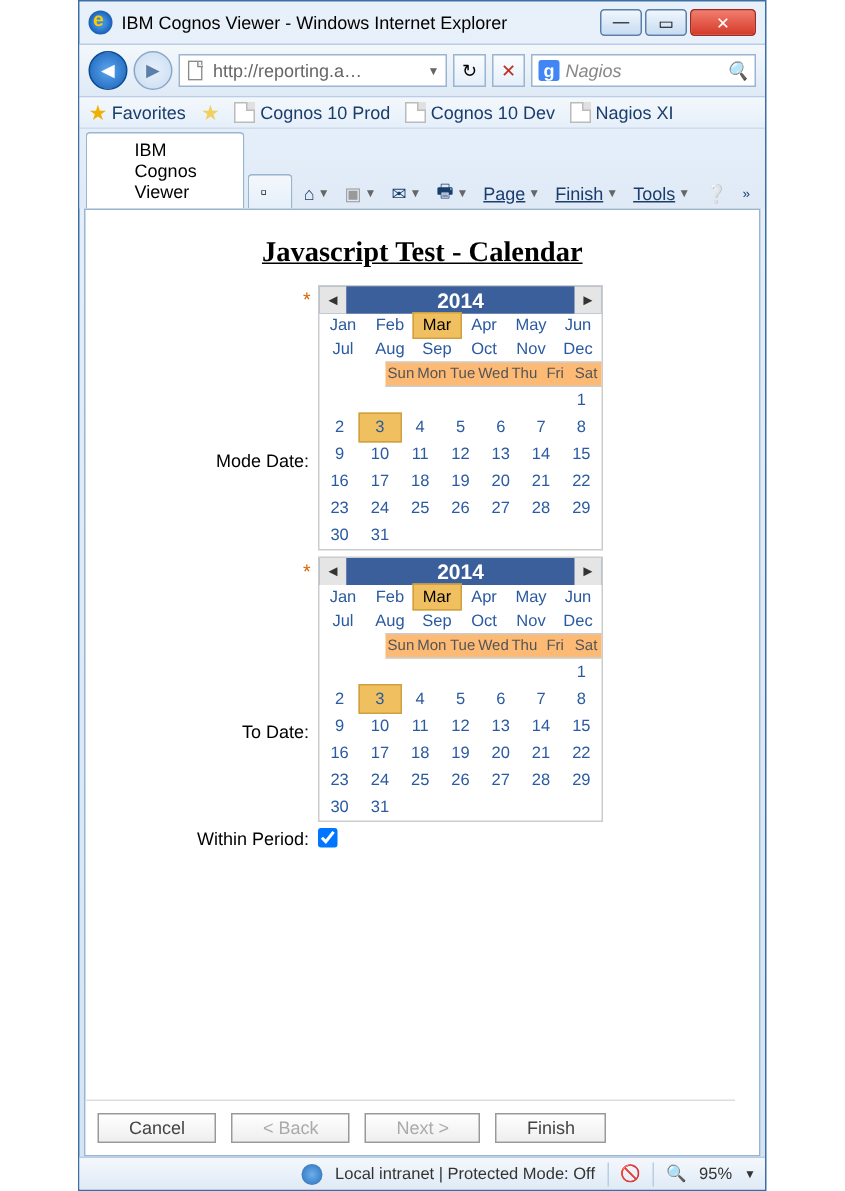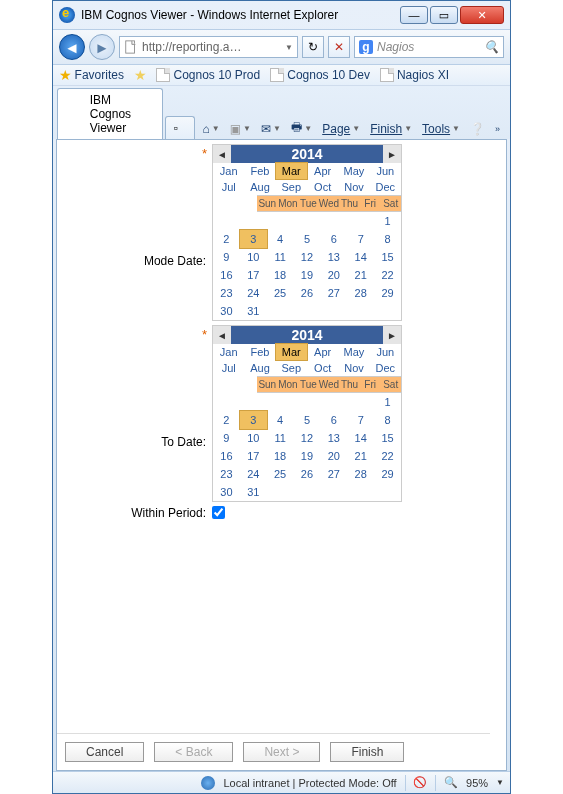--- a/index.html
+++ b/index.html
@@ -151,20 +151,21 @@
           <span class="dd">▼</span>
         </span>
       <span class="cmditem">
           <span style="color:#3a6ea5;">❔</span>
         </span>
       <span style="font-size:9px;">»</span>
     </div>
   </div>
 
   <div class="content">
+    <div class="ptitle">Javascript Test - Calendar</div>
 
     <div class="formrow">
       <div class="formlabel">Mode Date:</div>
       <div style="position:relative;">
         <span style="color:#e06000;font-size:13px;position:absolute;left:-10px;top:2px;">*</span>
         <div class="cal" id="cal-from">
             <div class="cal-head">
               <div class="cal-arrow">◄</div>
               <div class="cal-year">2014</div>
               <div class="cal-arrow">►</div>

